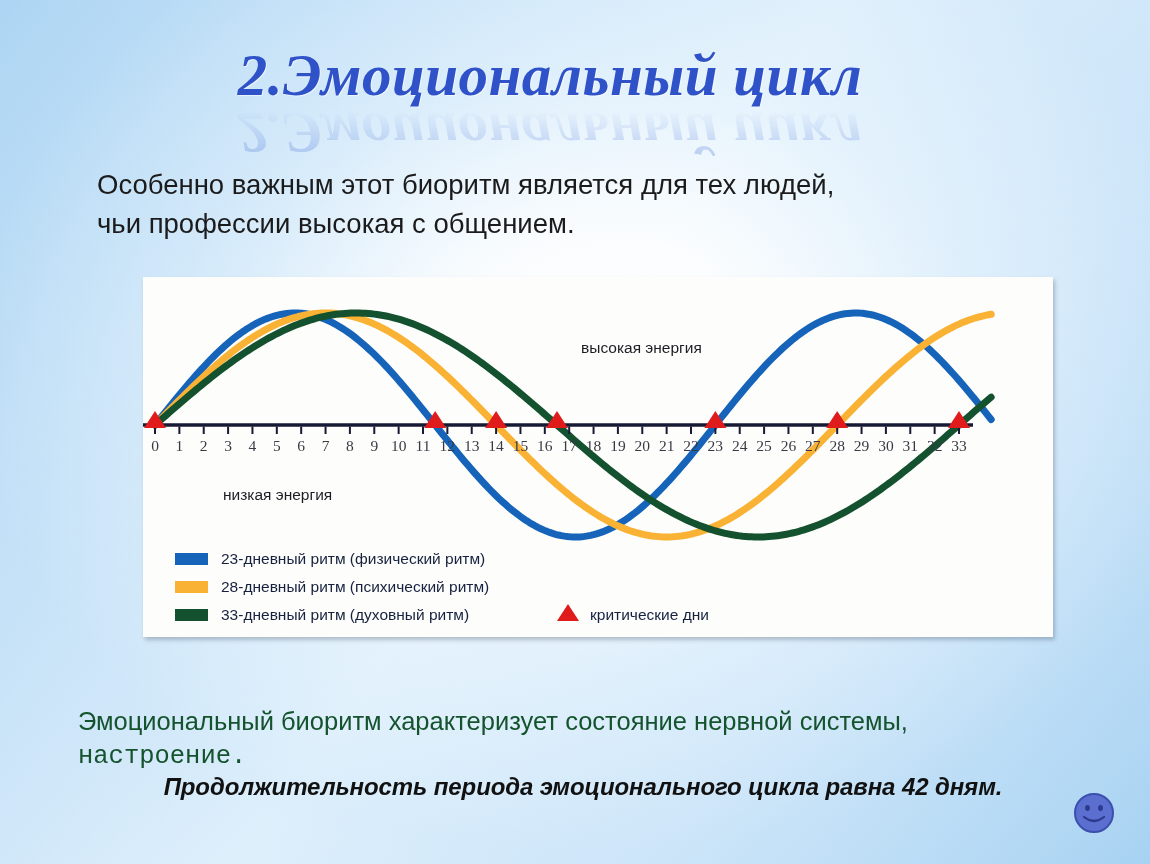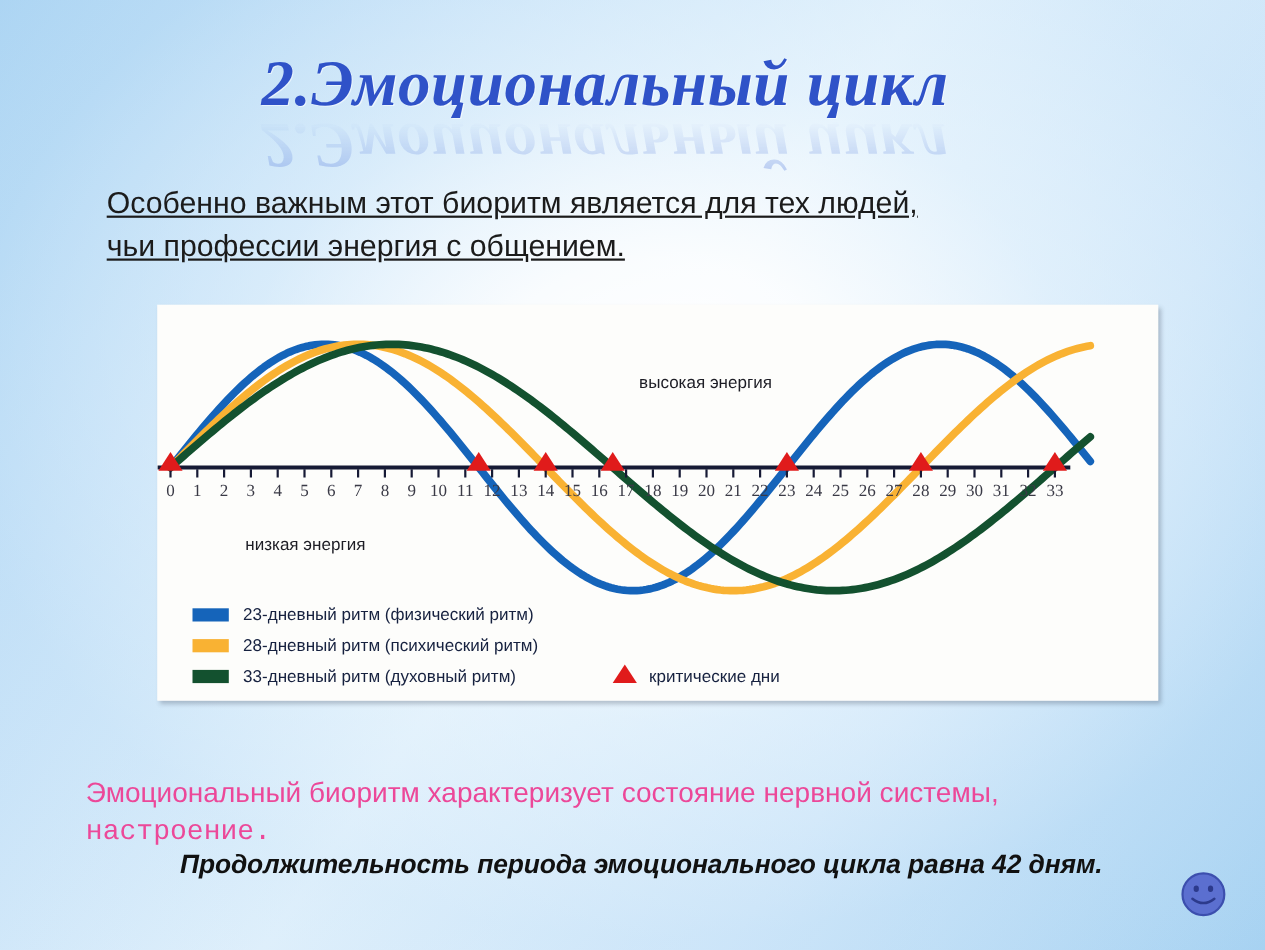--- a/index.html
+++ b/index.html
@@ -63,31 +63,30 @@
   .para-top {
     position: absolute;
     left: 97px;
     top: 165px;
     width: 965px;
     font-size: 27.5px;
     color: #1b1b1b;
     line-height: 1.42;
     text-align: justify;
     font-family: "Liberation Sans", sans-serif;
-    text-decoration: underline;
   }
   .para-top .l2 { text-align: left; }
 
   .para-bottom {
     position: absolute;
     left: 78px;
     top: 703px;
     width: 1000px;
     font-size: 25.5px;
-    color: #ec4899;
+    color: #14532d;
     line-height: 1.42;
     text-align: justify;
   }
   .para-bottom .l2 { text-align: left; font-family: Liberation Mono, monospace; }
   .para-emph {
     position: absolute;
     left: 78px;
     top: 773px;
     width: 1010px;
     font-size: 24px;
@@ -147,21 +146,21 @@
 
 <div class="slide">
 
   <div class="title-wrap">
     <div class="title-main">2.Эмоциональный цикл</div>
     <div class="title-reflect">2.Эмоциональный цикл</div>
   </div>
 
   <div class="para-top">
     <div class="l1">Особенно важным этот биоритм является для тех людей,</div>
-    <div class="l2">чьи профессии энергия с общением.</div>
+    <div class="l2">чьи профессии высокая с общением.</div>
   </div>
 
   <div class="chart-panel">
     <svg class="chart-svg" viewBox="0 0 910 360" preserveAspectRatio="none">
       <defs>
         <clipPath id="panelclip">
             <rect x="0" y="0" width="910" height="360"></rect>
           </clipPath>
       </defs>
       <g clip-path="url(#panelclip)">

